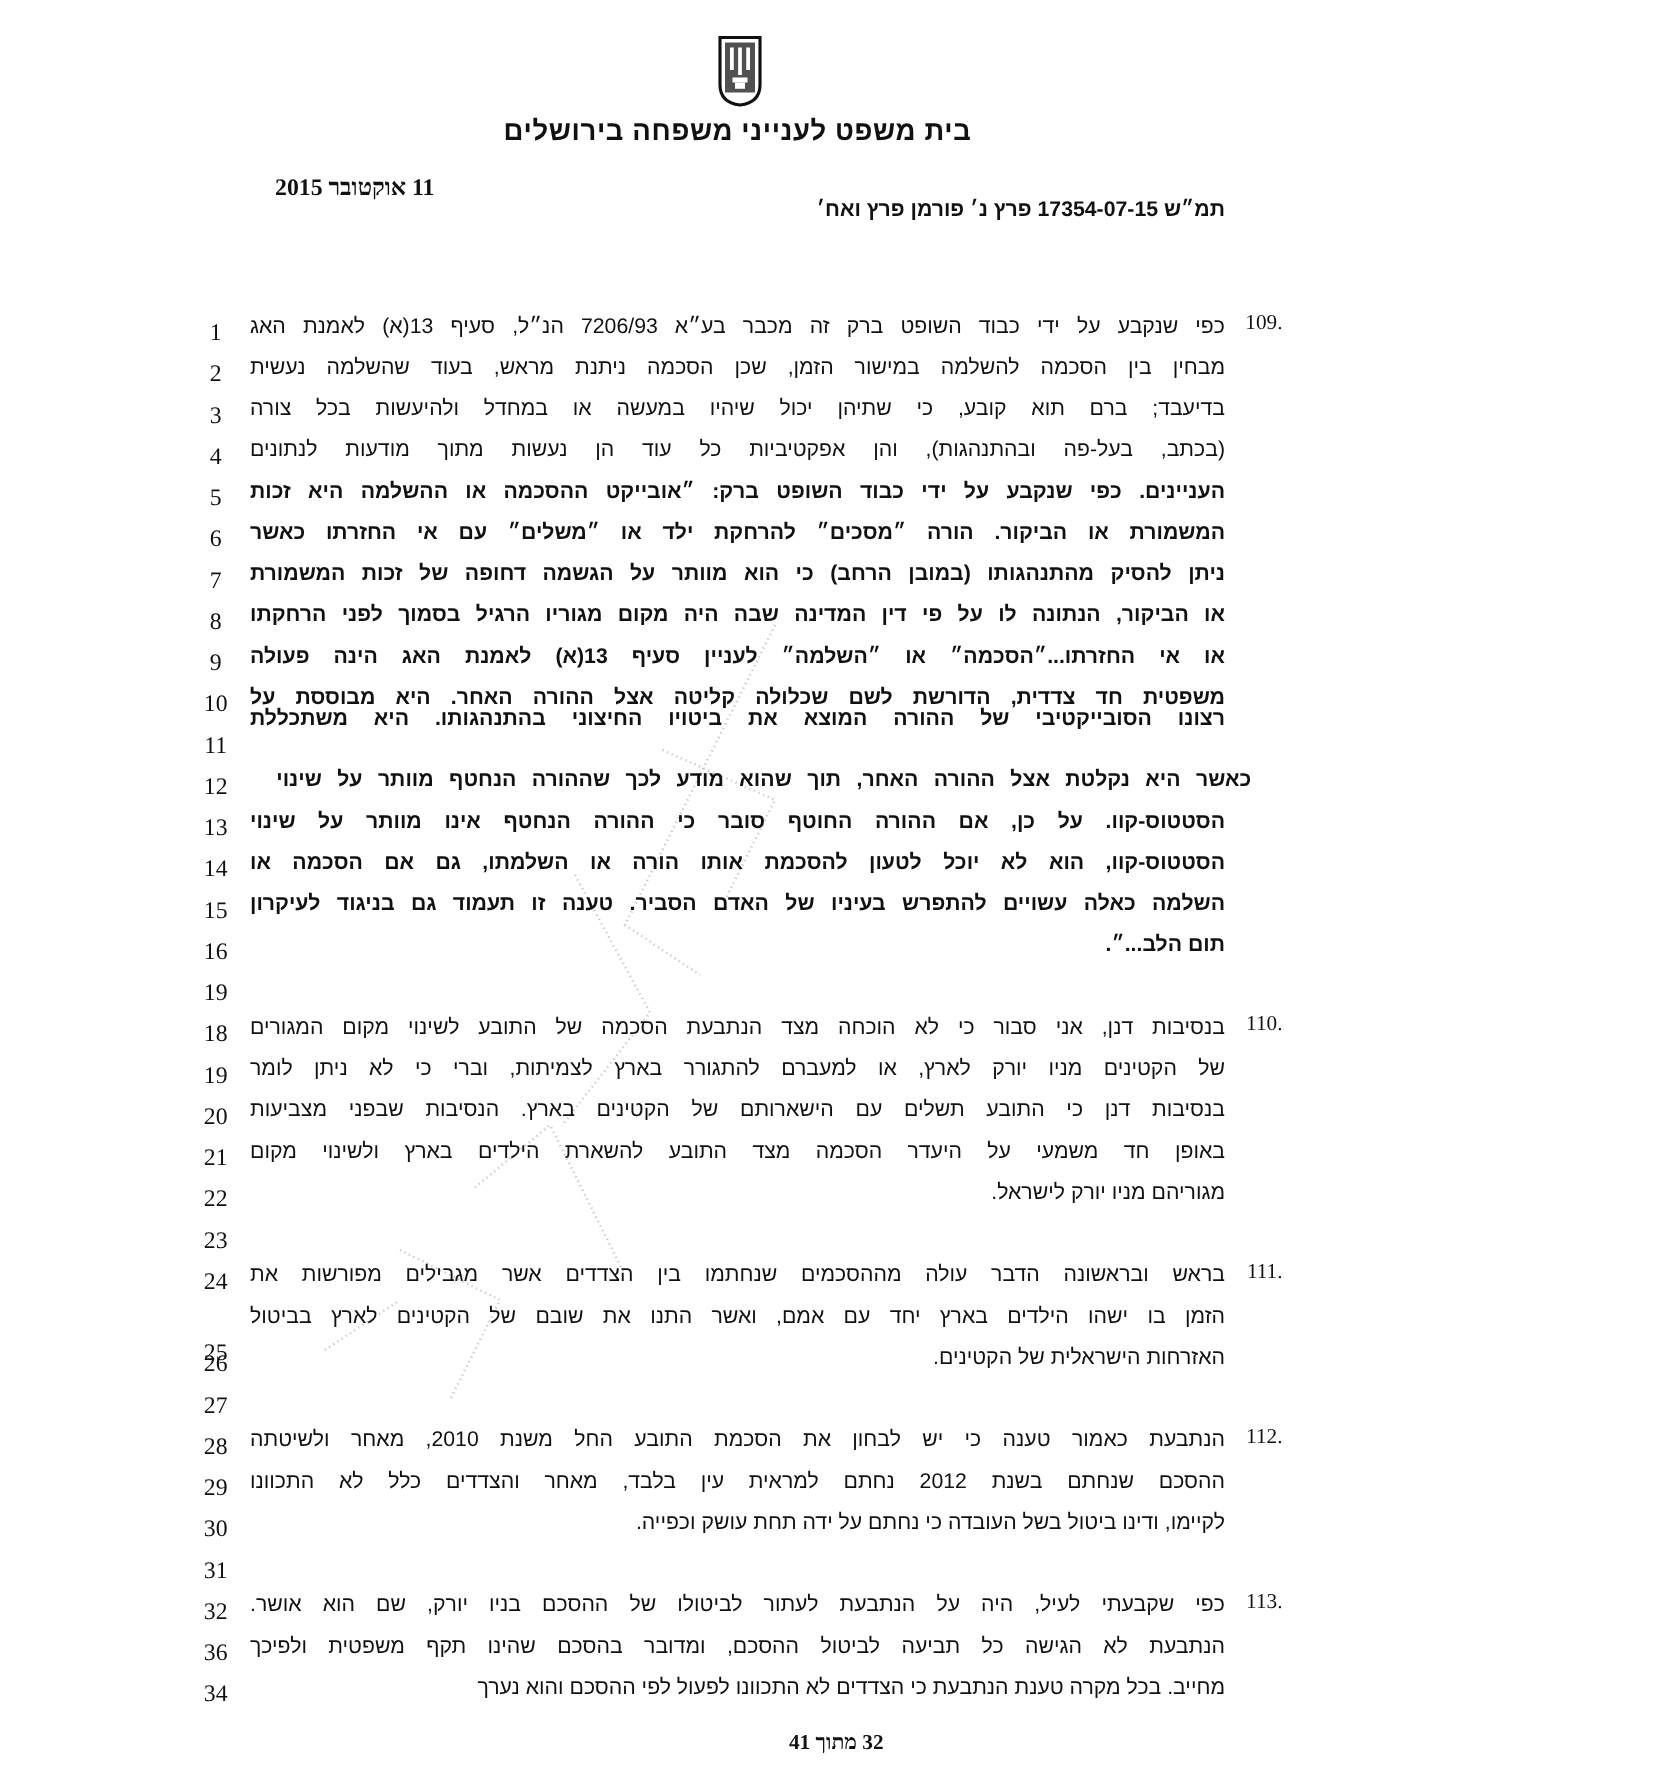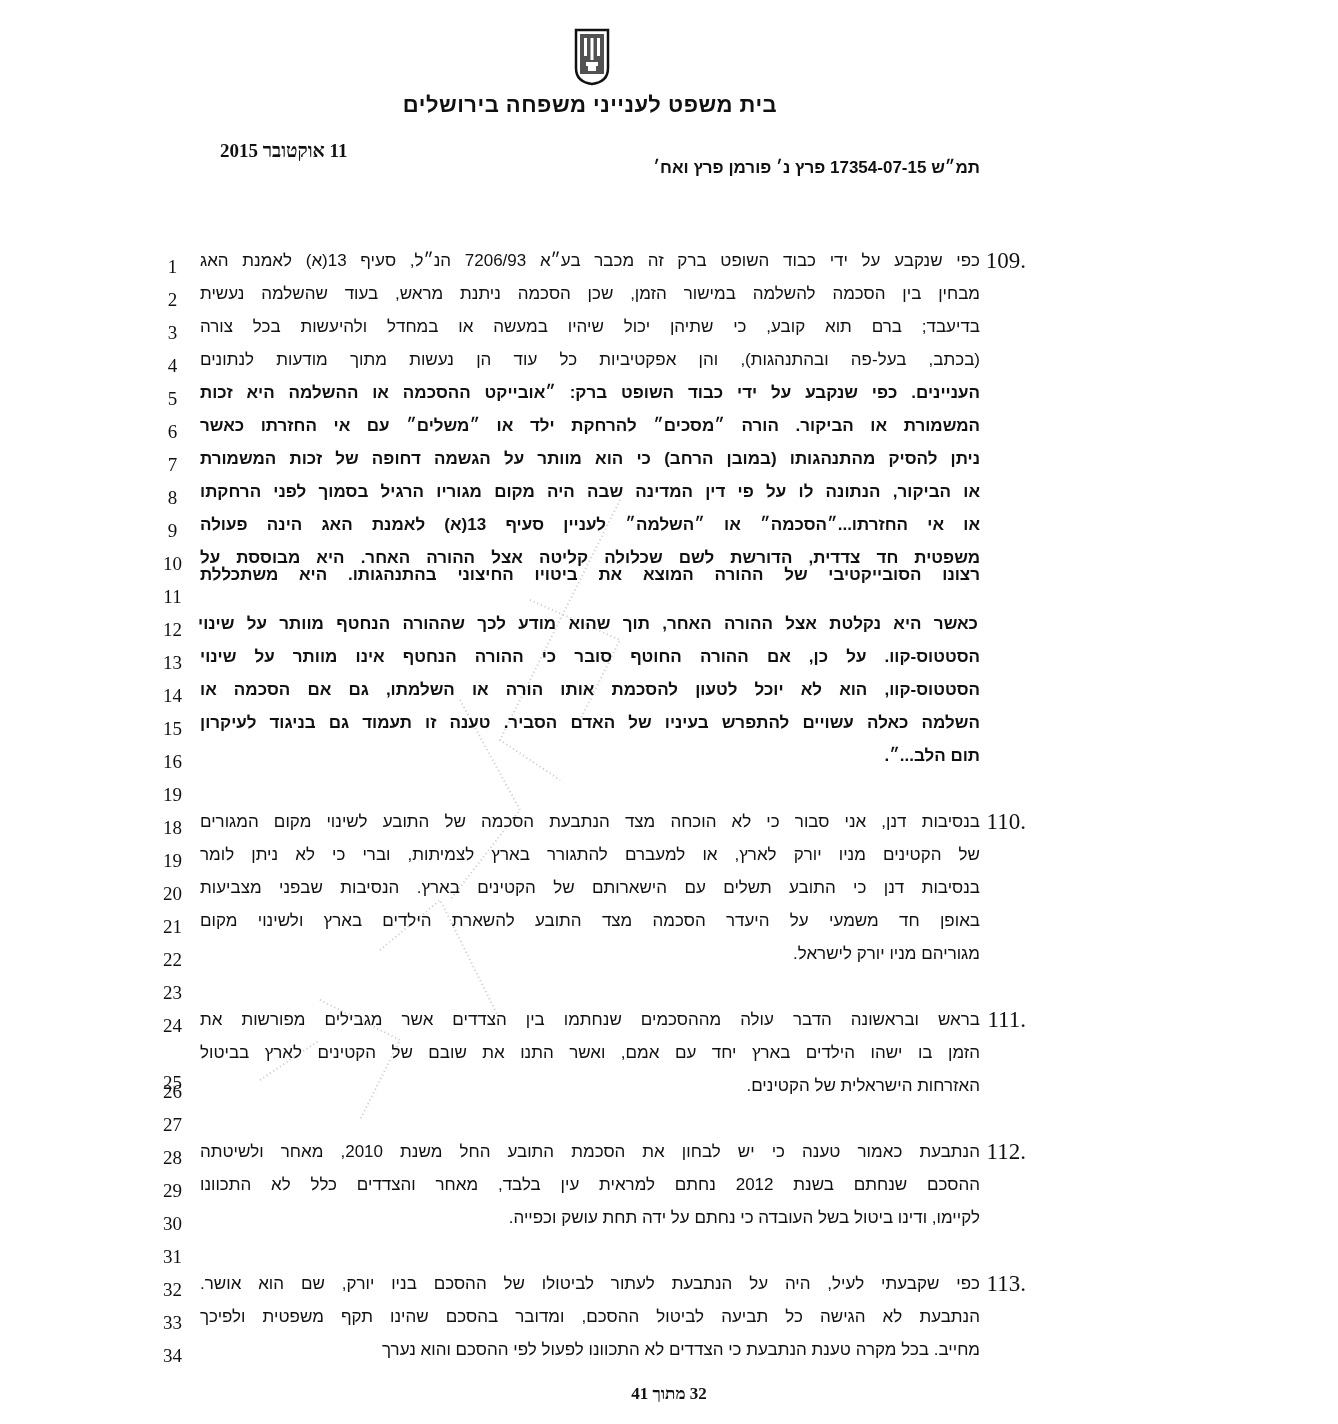--- a/index.html
+++ b/index.html
@@ -25,21 +25,21 @@
     }
     .line-numbers {
       position: absolute; left: 150px; top: 256px; width: 50px;
     }
     .ln {
       position: absolute; left: 0; width: 45px; text-align: center;
       font-family: "Liberation Serif", serif; font-size: 19px;
     }
     .para-num {
       position: absolute; right: 320px; direction: ltr;
-      font-family: "Liberation Serif", serif; font-size: 23px;
+      font-family: "Liberation Serif", serif; font-size: 17px;
     }
     .pline {
       position: absolute; right: 0; width: 780px; text-align: justify; text-align-last: justify;
       font-family: "Liberation Sans", "DejaVu Sans", sans-serif; font-size: 17px;
       line-height: 22px; white-space: nowrap; overflow: hidden; direction: rtl;
     }
     .pline.last { text-align-last: right; }
     .bold { font-weight: bold; }
     .footer {
       position: absolute; left: 0; width: 1338px; top: 1384px; text-align: center;
@@ -106,38 +106,38 @@
     <div class="ln" style="top: 726px;">23</div>
     <div class="ln" style="top: 759px;">24</div>
     <div class="ln" style="top: 792px; margin-top: 24px;">25</div>
     <div class="ln" style="top: 825px;">26</div>
     <div class="ln" style="top: 858px; font-family: Liberation Serif, serif;">27</div>
     <div class="ln" style="top: 891px;">28</div>
     <div class="ln" style="top: 924px;">29</div>
     <div class="ln" style="top: 957px;">30</div>
     <div class="ln" style="top: 990px;">31</div>
     <div class="ln" style="top: 1023px;">32</div>
-    <div class="ln" style="top: 1056px;">33</div>
+    <div class="ln" style="top: 1056px;">36</div>
     <div class="ln" style="top: 1089px;">34</div>
   </div>
 
 <div id="paragraphs">
     <div class="para-num" style="top: 248px; right: 312px;">109.</div>
     <div class="pline" style="top: 250px; right: 358px;">כפי שנקבע על ידי כבוד השופט ברק זה מכבר בע״א 7206/93 הנ״ל, סעיף 13(א) לאמנת האג</div>
     <div class="pline" style="top: 283px; right: 358px;">מבחין בין הסכמה להשלמה במישור הזמן, שכן הסכמה ניתנת מראש, בעוד שהשלמה נעשית</div>
     <div class="pline" style="top: 316px; right: 358px;">בדיעבד; ברם תוא קובע, כי שתיהן יכול שיהיו במעשה או במחדל ולהיעשות בכל צורה</div>
     <div class="pline" style="top: 349px; right: 358px;">(בכתב, בעל-פה ובהתנהגות), והן אפקטיביות כל עוד הן נעשות מתוך מודעות לנתונים</div>
     <div class="pline bold" style="top: 382px; right: 358px;">העניינים. כפי שנקבע על ידי כבוד השופט ברק: ״אובייקט ההסכמה או ההשלמה היא זכות</div>
     <div class="pline bold" style="top: 415px; right: 358px;">המשמורת או הביקור. הורה ״מסכים״ להרחקת ילד או ״משלים״ עם אי החזרתו כאשר</div>
     <div class="pline bold" style="top: 448px; right: 358px;">ניתן להסיק מהתנהגותו (במובן הרחב) כי הוא מוותר על הגשמה דחופה של זכות המשמורת</div>
     <div class="pline bold" style="top: 481px; right: 358px;">או הביקור, הנתונה לו על פי דין המדינה שבה היה מקום מגוריו הרגיל בסמוך לפני הרחקתו</div>
     <div class="pline bold" style="top: 514px; right: 358px;">או אי החזרתו...״הסכמה״ או ״השלמה״ לעניין סעיף 13(א) לאמנת האג הינה פעולה</div>
     <div class="pline bold" style="top: 547px; right: 358px;">משפטית חד צדדית, הדורשת לשם שכלולה קליטה אצל ההורה האחר. היא מבוססת על</div>
     <div class="pline bold" style="top: 564px; right: 358px;">רצונו הסובייקטיבי של ההורה המוצא את ביטויו החיצוני בהתנהגותו. היא משתכללת</div>
-    <div class="pline bold" style="top: 613px; right: 360px;">כאשר היא נקלטת אצל ההורה האחר, תוך שהוא מודע לכך שההורה הנחטף מוותר על שינוי</div>
+    <div class="pline bold" style="top: 613px; right: 337px;">כאשר היא נקלטת אצל ההורה האחר, תוך שהוא מודע לכך שההורה הנחטף מוותר על שינוי</div>
     <div class="pline bold" style="top: 646px; right: 358px;">הסטטוס-קוו. על כן, אם ההורה החוטף סובר כי ההורה הנחטף אינו מוותר על שינוי</div>
     <div class="pline bold" style="top: 679px; right: 358px;">הסטטוס-קוו, הוא לא יוכל לטעון להסכמת אותו הורה או השלמתו, גם אם הסכמה או</div>
     <div class="pline bold" style="top: 712px; right: 358px;">השלמה כאלה עשויים להתפרש בעיניו של האדם הסביר. טענה זו תעמוד גם בניגוד לעיקרון</div>
     <div class="pline bold last" style="top: 745px; right: 358px;">תום הלב...״.</div>
     <div class="para-num" style="top: 809px; right: 312px;">110.</div>
     <div class="pline" style="top: 811px; right: 358px;">בנסיבות דנן, אני סבור כי לא הוכחה מצד הנתבעת הסכמה של התובע לשינוי מקום המגורים</div>
     <div class="pline" style="top: 844px; right: 358px;">של הקטינים מניו יורק לארץ, או למעברם להתגורר בארץ לצמיתות, וברי כי לא ניתן לומר</div>
     <div class="pline" style="top: 877px; right: 358px;">בנסיבות דנן כי התובע תשלים עם הישארותם של הקטינים בארץ. הנסיבות שבפני מצביעות</div>
     <div class="pline" style="top: 910px; right: 358px;">באופן חד משמעי על היעדר הסכמה מצד התובע להשארת הילדים בארץ ולשינוי מקום</div>
     <div class="pline last" style="top: 943px; right: 358px;">מגוריהם מניו יורק לישראל.</div>

